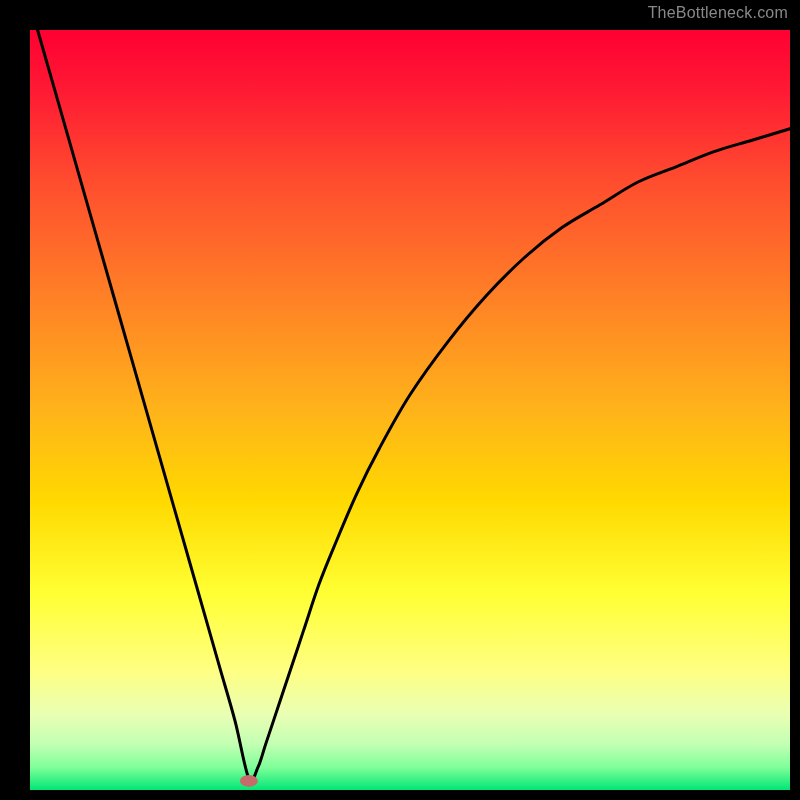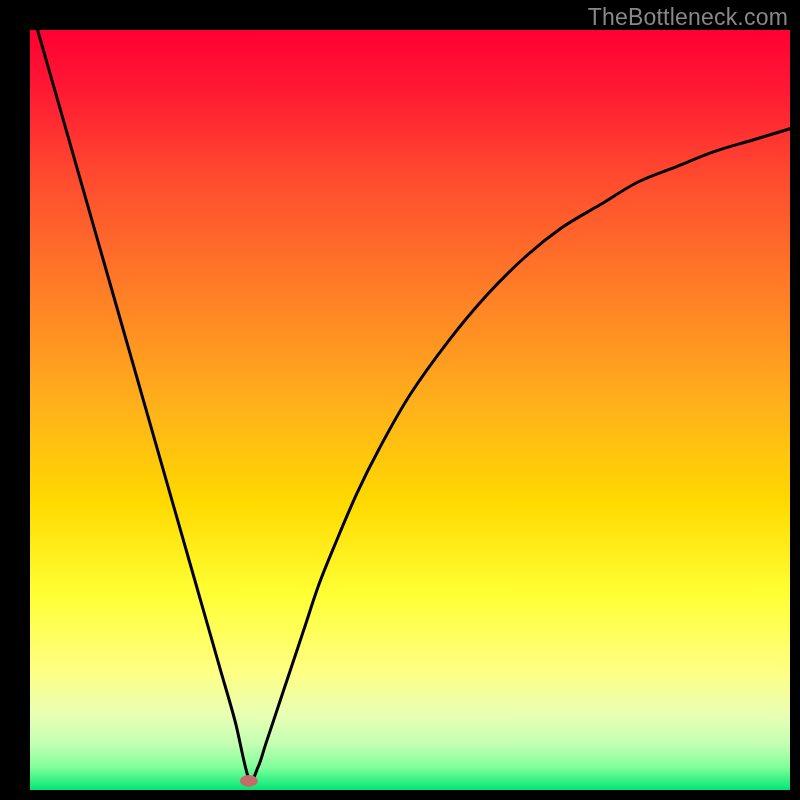--- a/index.html
+++ b/index.html
@@ -15,21 +15,21 @@
     position: relative;
     width: 800px;
     height: 800px;
     background: #000;
   }
   .watermark {
     position: absolute;
     top: 4px;
     right: 12px;
     color: #888;
-    font-size: 23px;
+    font-size: 16px;
     letter-spacing: 0.2px;
     z-index: 5;
   }
   svg {
     position: absolute;
     top: 0;
     left: 0;
   }
 </style>
 </head>

